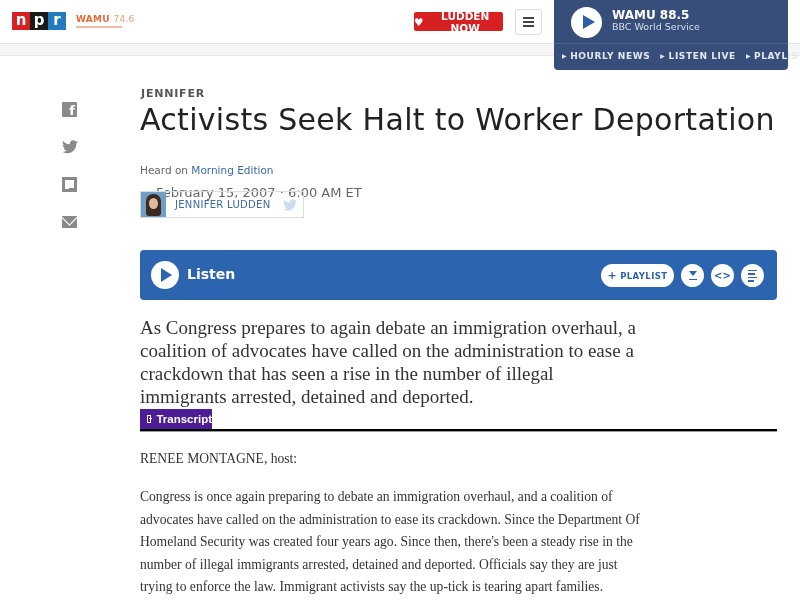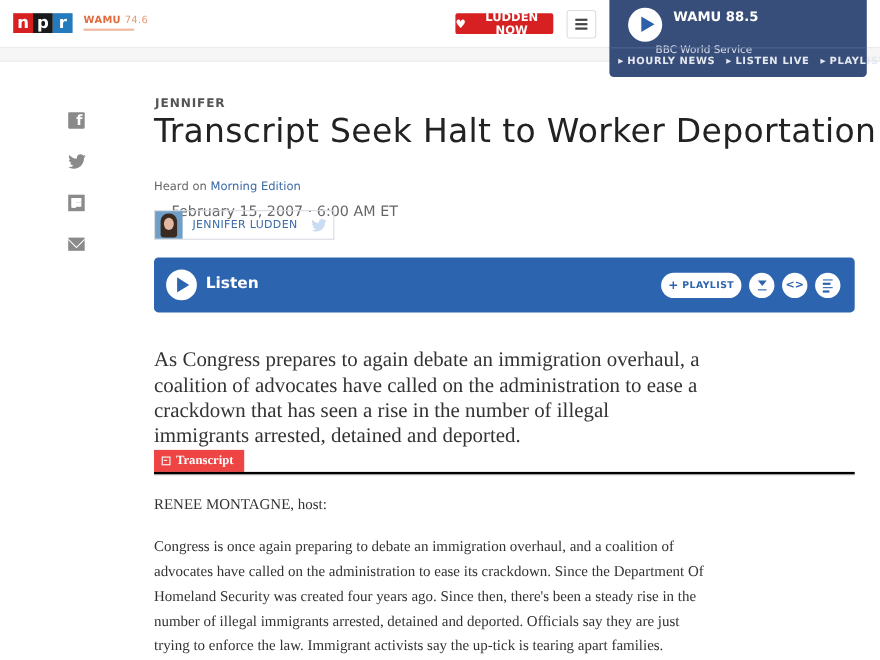--- a/index.html
+++ b/index.html
@@ -21,21 +21,21 @@
 
     .donate-btn { position: absolute; left: 414px; top: 12px; width: 89px; height: 19px; background: #d62021; border-radius: 2px; color: #fff; font-size: 10.5px; font-weight: bold; display: flex; align-items: center; justify-content: center; gap: 4px; border: none; font-family: "DejaVu Sans", sans-serif; }
     .menu-btn { position: absolute; left: 515px; top: 9px; width: 27px; height: 26px; background: #fff; border: 1px solid #ddd; border-radius: 3px; display: flex; flex-direction: column; align-items: center; justify-content: center; gap: 2px; }
     .menu-btn i { display: block; width: 11px; height: 2px; background: #444; }
 
     
     .player { position: absolute; left: 554px; top: 0; width: 234px; height: 70px; background: #384e7a; border-radius: 0 0 4px 4px; }
     .player-play { position: absolute; left: 17px; top: 7px; width: 31px; height: 31px; border-radius: 50%; background: #fff; }
     .player-play::after { content: ""; position: absolute; left: 12px; top: 8px; border-left: 12px solid #2e5fa9; border-top: 7.5px solid transparent; border-bottom: 7.5px solid transparent; }
     .player-title { position: absolute; left: 58px; top: 8px; color: #fff; font-size: 12px; font-weight: bold; }
-    .player-sub { position: absolute; left: 42px; top: 21px; color: #d8deea; font-size: 9.5px; margin-top: 19px; }
+    .player-sub { position: absolute; left: 58px; top: 21px; color: #d8deea; font-size: 9.5px; }
     .player-divider { position: absolute; left: 0; top: 43px; width: 234px; height: 1px; background: #4d638f; }
     .player-links { position: absolute; left: 8px; top: 51px; display: flex; gap: 10px; }
     .player-link { color: #e4e8f0; font-size: 9px; font-weight: bold; letter-spacing: 0.6px; white-space: nowrap; }
     .player-link .tri { font-size: 6px; margin-right: 3px; position: relative; top: -1px; }
 
     
     .share { position: absolute; left: 62px; }
     .share-fb { top: 102px; width: 15px; height: 15px; background: #8a8a8a; border-radius: 1px; }
     .share-fb::after { content: "f"; position: absolute; right: 2px; bottom: -1px; color: #fff; font-weight: bold; font-size: 13px; font-family: "DejaVu Sans", sans-serif; }
     .share-tw { top: 140px; width: 16px; height: 14px; }
@@ -53,39 +53,39 @@
     .heard a { color: #3a6aa6; text-decoration: none; }
 
     .byline { position: absolute; left: 140px; top: 191px; width: 164px; height: 27px; border: 1px solid #d8dce3; display: flex; align-items: center; }
     .avatar { width: 25px; height: 25px; background: #6f9fc7; position: relative; overflow: hidden; }
     .avatar::before { content: ""; position: absolute; left: 5px; top: 2px; width: 15px; height: 22px; background: #3a2a22; border-radius: 7px 7px 3px 3px; }
     .avatar::after { content: ""; position: absolute; left: 8px; top: 6px; width: 9px; height: 11px; background: #e0b9a0; border-radius: 50%; }
     .byline-name { margin-left: 9px; font-size: 10px; color: #3a6aa6; letter-spacing: 0.3px; }
     .byline-tw { position: absolute; right: 6px; top: 7px; width: 14px; height: 12px; }
 
     
-    .listen { position: absolute; left: 140px; top: 234px; width: 637px; height: 50px; background: #2c64af; border-radius: 4px; }
+    .listen { position: absolute; left: 140px; top: 250px; width: 637px; height: 50px; background: #2c64af; border-radius: 4px; }
     .listen-play { position: absolute; left: 11px; top: 11px; width: 28px; height: 28px; border-radius: 50%; background: #fff; }
     .listen-play::after { content: ""; position: absolute; left: 10px; top: 7px; border-left: 11px solid #2c64af; border-top: 7px solid transparent; border-bottom: 7px solid transparent; }
     .listen-label { position: absolute; left: 47px; top: 16px; color: #fff; font-size: 14px; font-weight: bold; }
     .pl-btn { position: absolute; left: 461px; top: 14px; width: 73px; height: 23px; border-radius: 12px; background: #fff; color: #2c64af; font-size: 8.5px; font-weight: bold; letter-spacing: 0.4px; display: flex; align-items: center; justify-content: center; gap: 3px; }
     .pl-btn .plus { font-size: 11px; }
     .circ-btn { position: absolute; top: 14px; width: 23px; height: 23px; border-radius: 50%; background: #fff; color: #2c64af; display: flex; align-items: center; justify-content: center; font-size: 10px; font-weight: bold; }
     .dl-btn { left: 541px; }
     .embed-btn { left: 571px; }
     .tx-btn { left: 601px; }
     .dl-ic { width: 8px; height: 9px; position: relative; }
     .dl-ic::before { content: ""; position: absolute; left: 0; top: 0; border-top: 5px solid #2c64af; border-left: 4px solid transparent; border-right: 4px solid transparent; }
     .dl-ic::after { content: ""; position: absolute; left: 0; bottom: 0; width: 8px; height: 1.5px; background: #2c64af; }
     .lines-ic { display: flex; flex-direction: column; gap: 2px; }
     .lines-ic i { display: block; height: 1.5px; background: #2c64af; }
 
     
     .teaser { position: absolute; left: 140px; top: 316px; width: 500px; font-family: "Liberation Serif", serif; font-size: 19px; line-height: 23px; color: #333; }
-    .transcript-tab { position: absolute; left: 140px; top: 409px; width: 82px; height: 20px; background: #ef4444; color: #fff; font-family: Liberation Serif, serif; font-weight: bold; font-size: 11.5px; display: flex; align-items: center; padding-left: 7px; gap: 5px; }
+    .transcript-tab { position: absolute; left: 140px; top: 409px; width: 72px; height: 20px; background: #4c1d95; color: #fff; font-family: Liberation Sans, sans-serif; font-weight: bold; font-size: 11.5px; display: flex; align-items: center; padding-left: 7px; gap: 5px; }
     .transcript-tab .tx-ic { width: 8px; height: 8px; border: 1.5px solid #fff; position: relative; }
     .transcript-tab .tx-ic::after { content: ""; position: absolute; left: 1px; top: 1.5px; width: 3px; height: 1.5px; background: #fff; }
     .transcript-rule { position: absolute; left: 140px; top: 429px; width: 637px; height: 3px; border-top: 2px solid #000; border-bottom: 1px solid #999; }
     .speaker { position: absolute; left: 140px; top: 451px; font-family: "Liberation Serif", serif; font-size: 13.6px; color: #333; }
     .transcript-body { position: absolute; left: 140px; top: 486px; width: 510px; font-family: "Liberation Serif", serif; font-size: 13.6px; line-height: 22.5px; color: #333; }
   </style>
 </head>
 <body>
 
 <div class="header">
@@ -123,21 +123,21 @@
 </div>
 
 <div class="share share-fb"></div>
 <svg class="share share-tw" viewBox="0 0 24 20">
     <path fill="#8a8a8a" d="M24 2.4c-.9.4-1.8.6-2.8.8 1-.6 1.8-1.6 2.2-2.7-1 .6-2 1-3.1 1.2C19.4.7 18.1 0 16.6 0c-2.7 0-4.9 2.2-4.9 4.9 0 .4 0 .8.1 1.1C7.7 5.8 4.1 3.9 1.7.9c-.4.7-.7 1.6-.7 2.5 0 1.7.9 3.2 2.2 4.1-.8 0-1.6-.2-2.2-.6v.1c0 2.4 1.7 4.4 3.9 4.8-.4.1-.8.2-1.3.2-.3 0-.6 0-.9-.1.6 2 2.4 3.4 4.6 3.4-1.7 1.3-3.8 2.1-6.1 2.1-.4 0-.8 0-1.2-.1 2.2 1.4 4.8 2.2 7.5 2.2 9.1 0 14-7.5 14-14v-.6c1-.7 1.8-1.6 2.5-2.5z"></path>
   </svg>
 <div class="share share-fl"></div>
 <div class="share share-em"></div>
 
 <div class="section-label">JENNIFER</div>
-<h1 class="title">Transcript Seek Halt to Worker Deportation</h1>
+<h1 class="title">Activists Seek Halt to Worker Deportation</h1>
 <div class="dateline">February 15, 2007 · 6:00 AM ET</div>
 <div class="heard"><span>Heard on </span><a>Morning Edition</a></div>
 
 <div class="byline">
   <div class="avatar"></div>
   <span class="byline-name">JENNIFER LUDDEN</span>
   <svg class="byline-tw" viewBox="0 0 24 20">
       <path fill="#c9dcf1" d="M24 2.4c-.9.4-1.8.6-2.8.8 1-.6 1.8-1.6 2.2-2.7-1 .6-2 1-3.1 1.2C19.4.7 18.1 0 16.6 0c-2.7 0-4.9 2.2-4.9 4.9 0 .4 0 .8.1 1.1C7.7 5.8 4.1 3.9 1.7.9c-.4.7-.7 1.6-.7 2.5 0 1.7.9 3.2 2.2 4.1-.8 0-1.6-.2-2.2-.6v.1c0 2.4 1.7 4.4 3.9 4.8-.4.1-.8.2-1.3.2-.3 0-.6 0-.9-.1.6 2 2.4 3.4 4.6 3.4-1.7 1.3-3.8 2.1-6.1 2.1-.4 0-.8 0-1.2-.1 2.2 1.4 4.8 2.2 7.5 2.2 9.1 0 14-7.5 14-14v-.6c1-.7 1.8-1.6 2.5-2.5z"></path>
     </svg>
 </div>

